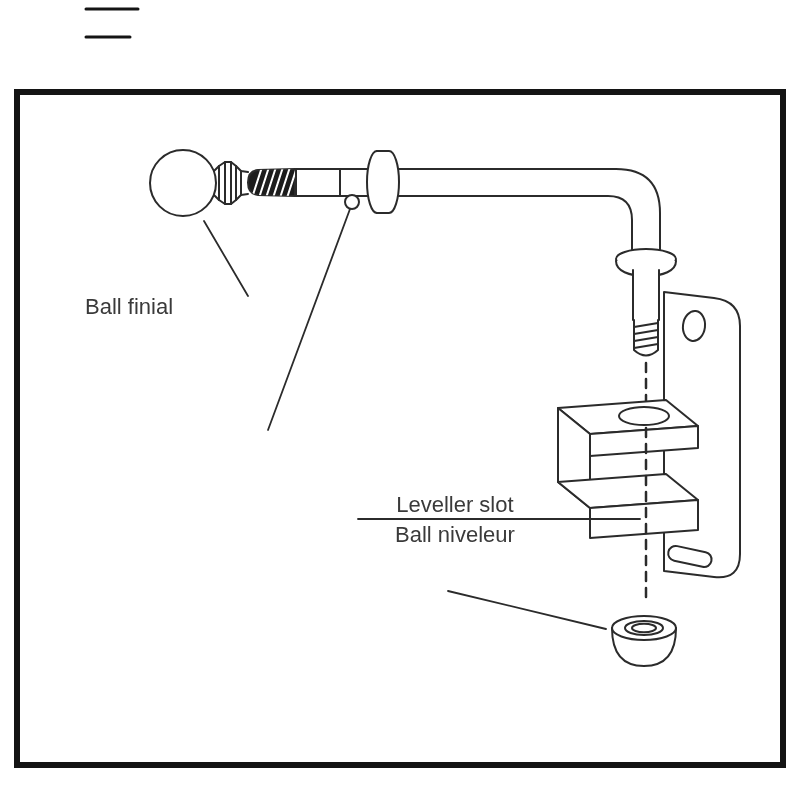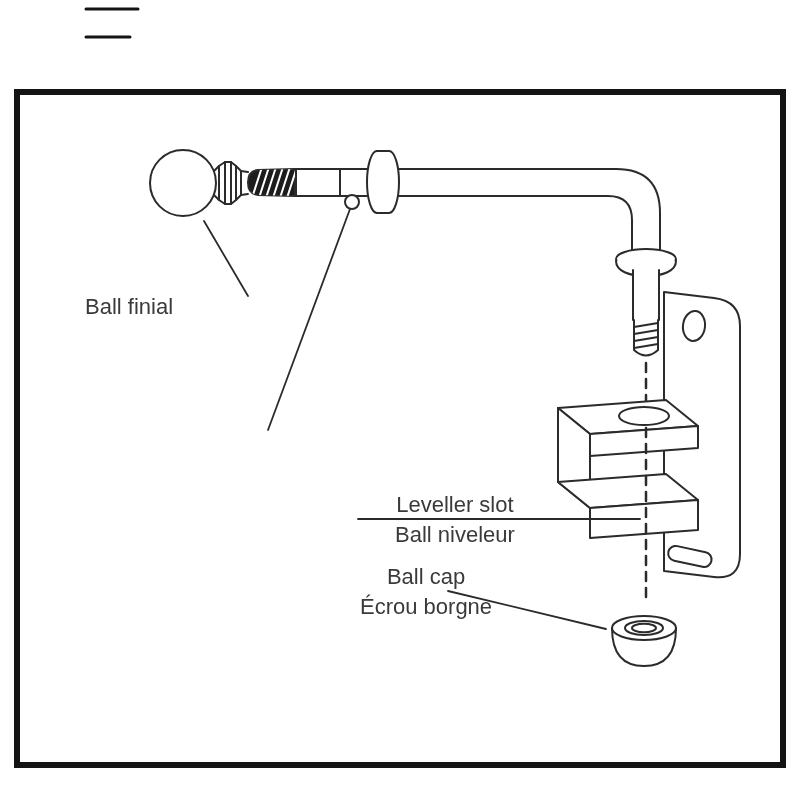--- a/index.html
+++ b/index.html
@@ -122,18 +122,14 @@
   <div class="lbl" style="left:85px;top:292px;">
     <div>Ball finial</div>
   </div>
 
 
   <div class="lbl" style="left:360px;top:490px;margin-left:35px;">
     <div>Leveller slot</div>
     <div>Ball niveleur</div>
   </div>
 
-  <div class="lbl" style="left:360px;top:562px;">
-    <div>Ball cap</div>
-    <div>Écrou borgne</div>
-  </div>
 
 </div>
 
 </body></html>

